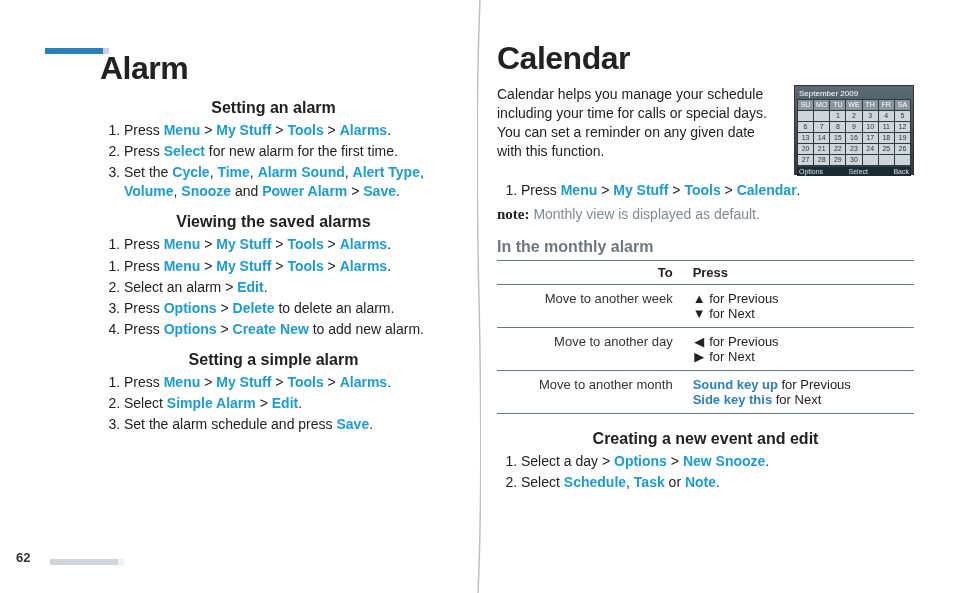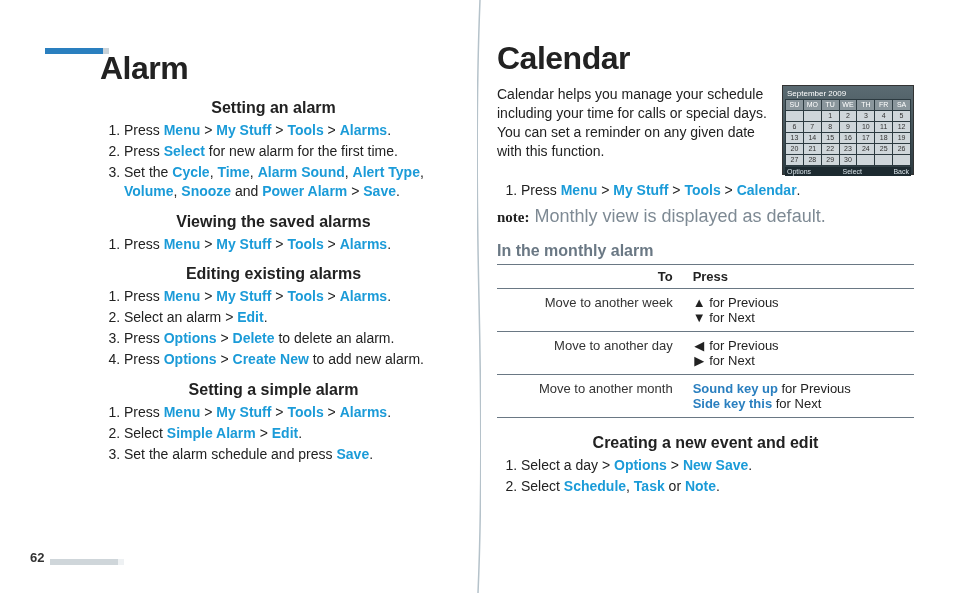--- a/index.html
+++ b/index.html
@@ -89,21 +89,21 @@
   .para {
     font-size: 14px;
     line-height: 1.35;
     margin: 0 0 6px 0;
   }
 
   .kw { color: #1b9bd8; font-weight: bold; }
   .kw-b { color: #2a7fbf; font-weight: bold; }
 
   .note-label { font-weight: bold; font-family: Georgia, serif; font-size: 15px; }
-  .note-body  { color: #7e8a94; font-size: 18px; }
+  .note-body  { color: #7e8a94; font-size: 14px; }
 
   .intro-wrap {
     display: flex;
     gap: 12px;
     margin-bottom: 6px;
   }
   .intro-wrap .para { flex: 1; }
 
   
   .nav-table {
@@ -122,21 +122,21 @@
     padding: 6px 8px;
     vertical-align: top;
   }
   .nav-table td.to { text-align: right; padding-right: 12px; color:#333;}
   .nav-table tr { border-top: 1px solid #6a7884; }
   .nav-table tr:last-child { border-bottom: 1px solid #6a7884; }
   .arrow-sym { display:inline-block; width:1em; text-align:center; }
 
   
   .phonecal {
-    width: 132px;
+    width: 120px;
     height: 90px;
     background: linear-gradient(#5b6b72,#2c3a40);
     border: 1px solid #333;
     font-size: 7px;
     color: #eee;
     box-sizing: border-box;
     padding: 2px 2px 0 2px;
     flex: 0 0 auto;
   }
   .phonecal .title { font-size: 8px; padding: 1px 2px; color:#fff; }
@@ -160,21 +160,21 @@
     justify-content: space-between;
     font-size: 7px;
     color:#d8e2e8;
     padding: 1px 2px;
     background:#1d2a30;
     margin-top:1px;
   }
 
   .page-number {
     position: absolute;
-    left: 30px;
+    left: 16px;
     bottom: 28px;
     font-size: 13px;
     font-weight: bold;
     color: #333;
   }
   .pn-bar {
     position: absolute;
     left: 50px;
     bottom: 28px;
     width: 70px;
@@ -204,21 +204,20 @@
         <h3 class="sect">Setting an alarm</h3>
         <ol>
           <li>Press <span class="kw">Menu</span> &gt; <span class="kw">My Stuff</span> &gt; <span class="kw">Tools</span> &gt; <span class="kw">Alarms</span>.</li>
           <li>Press <span class="kw">Select</span> for new alarm for the first time.</li>
           <li>Set the <span class="kw">Cycle</span>, <span class="kw">Time</span>, <span class="kw">Alarm Sound</span>, <span class="kw">Alert Type</span>, <span class="kw">Volume</span>, <span class="kw">Snooze</span> and <span class="kw">Power Alarm</span> &gt; <span class="kw">Save</span>.</li>
         </ol>
         <h3 class="sect">Viewing the saved alarms</h3>
         <ol>
           <li>Press <span class="kw">Menu</span> &gt; <span class="kw">My Stuff</span> &gt; <span class="kw">Tools</span> &gt; <span class="kw">Alarms</span>.</li>
         </ol>
-        <h3 class="sect">Editing existing alarms</h3>
         <ol>
           <li>Press <span class="kw">Menu</span> &gt; <span class="kw">My Stuff</span> &gt; <span class="kw">Tools</span> &gt; <span class="kw">Alarms</span>.</li>
           <li>Select an alarm &gt; <span class="kw">Edit</span>.</li>
           <li>Press <span class="kw">Options</span> &gt; <span class="kw">Delete</span> to delete an alarm.</li>
           <li>Press <span class="kw">Options</span> &gt; <span class="kw">Create New</span> to add new alarm.</li>
         </ol>
         <h3 class="sect">Setting a simple alarm</h3>
         <ol>
           <li>Press <span class="kw">Menu</span> &gt; <span class="kw">My Stuff</span> &gt; <span class="kw">Tools</span> &gt; <span class="kw">Alarms</span>.</li>
           <li>Select <span class="kw">Simple Alarm</span> &gt; <span class="kw">Edit</span>.</li>
@@ -318,21 +317,21 @@
           </tr>
           <tr>
             <td class="to">Move to another month</td>
             <td><span class="kw-b">Sound key up</span> for Previous<br><span class="kw-b">Side key this</span> for Next</td>
           </tr>
         </tbody>
     </table>
 
     <h3 class="sect" style="margin-top:16px">Creating a new event and edit</h3>
     <ol id="creating-list">
-        <li>Select a day &gt; <span class="kw">Options</span> &gt; <span class="kw">New Save</span>.</li>
+        <li>Select a day &gt; <span class="kw">Options</span> &gt; <span class="kw">New Snooze</span>.</li>
         <li>Select <span class="kw">Schedule</span>, <span class="kw">Task</span> or <span class="kw">Note</span>.</li>
       </ol>
   </div>
 
   <span class="page-number">62</span>
   <span class="pn-bar"></span>
   <span class="pn-bar2"></span>
 </div>
 
 </body></html>

